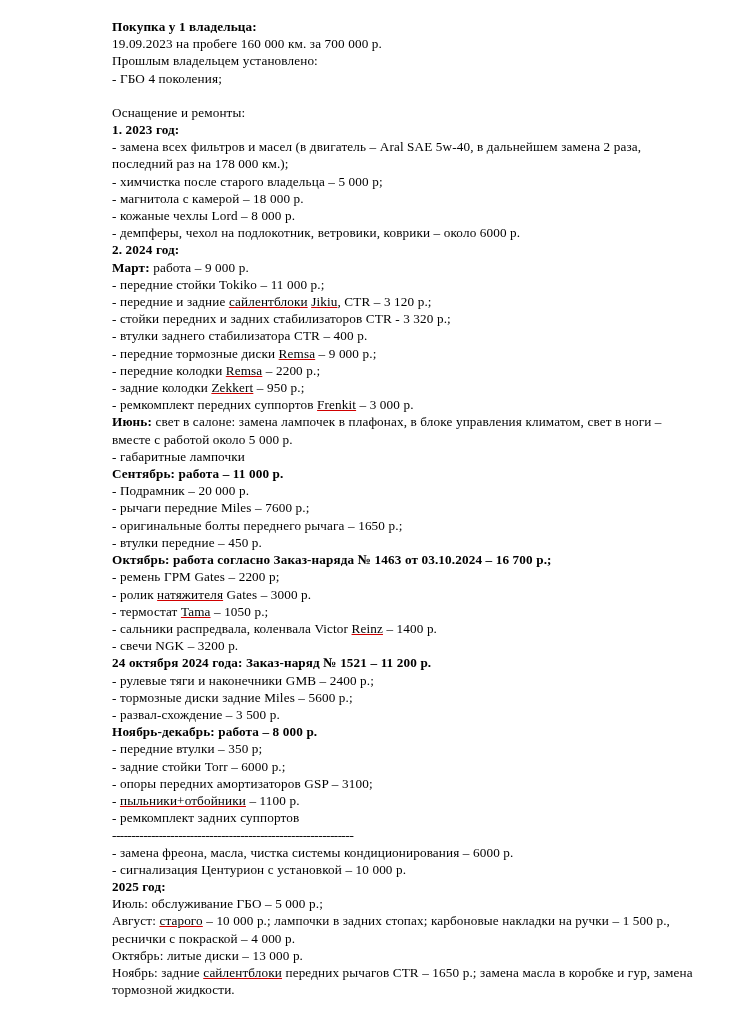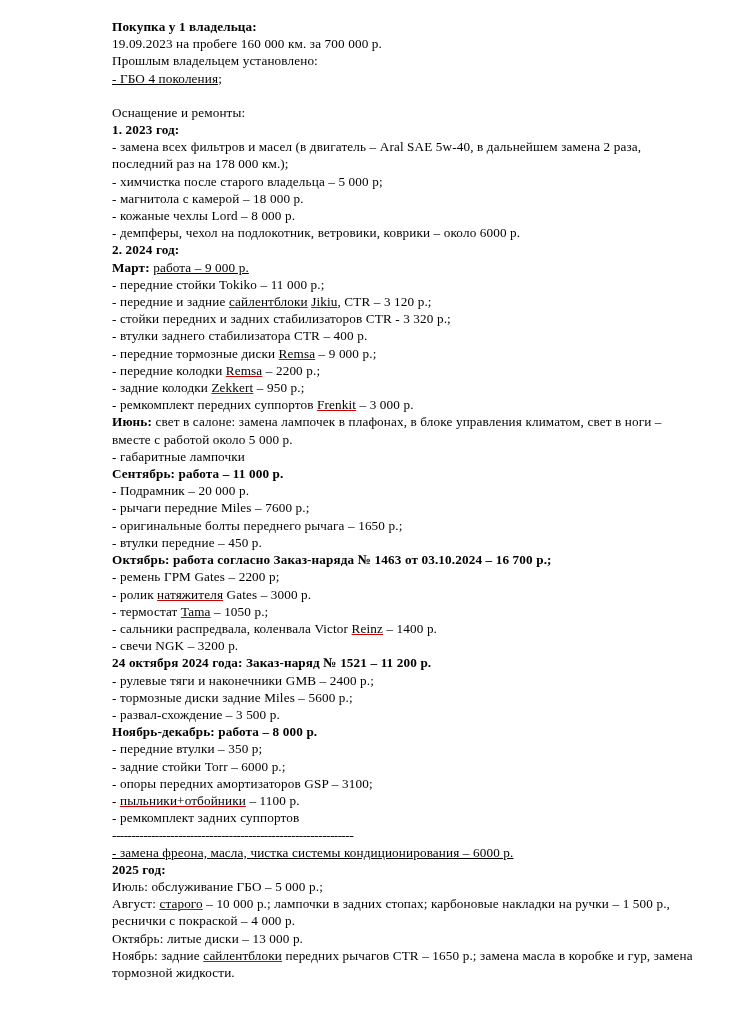--- a/index.html
+++ b/index.html
@@ -21,21 +21,21 @@
     box-sizing: border-box;
     padding: 18px 30px 0 112px;
   }
   .ln {
     font-size: 13.2px;
     line-height: 17.2px;
     white-space: normal;
     letter-spacing: 0.01em;
   }
   .b { font-weight: bold; }
-  .u { text-decoration: underline; }
+  .u { }
   .spell {
     text-decoration: underline;
     text-decoration-color: #d00000;
     text-decoration-style: solid;
     text-decoration-thickness: 1px;
   }
   .gap { height: 17px; }
   .sep {
     font-size: 13.2px;
     line-height: 17.2px;
@@ -99,20 +99,21 @@
   <div class="ln b">Ноябрь-декабрь: работа – 8 000 р.</div>
   <div class="ln">- передние втулки – 350 р;</div>
   <div class="ln">- задние стойки Torr – 6000 р.;</div>
   <div class="ln">- опоры передних амортизаторов GSP – 3100;</div>
   <div class="ln">- <span class="u spell">пыльники+отбойники</span><span> – 1100 р.</span></div>
   <div class="ln">- ремкомплект задних суппортов</div>
 
   <div class="ln sep">--------------------------------------------------------------</div>
 
   <div class="ln u">- замена фреона, масла, чистка системы кондиционирования – 6000 р.</div>
+  <div class="ln u">- сигнализация Центурион с установкой – 10 000 р.</div>
 
   <div class="ln b">2025 год:</div>
   <div class="ln">Июль: обслуживание ГБО – 5 000 р.;</div>
   <div class="ln">Август: <span class="spell">старого</span> – 10 000 р.; лампочки в задних стопах; карбоновые накладки на ручки – 1 500 р.,</div>
   <div class="ln">реснички с покраской – 4 000 р.</div>
   <div class="ln">Октябрь: литые диски – 13 000 р.</div>
   <div class="ln">Ноябрь: задние <span class="spell">сайлентблоки</span> передних рычагов CTR – 1650 р.; замена масла в коробке и гур, замена</div>
   <div class="ln">тормозной жидкости.</div>
 
 </div>

